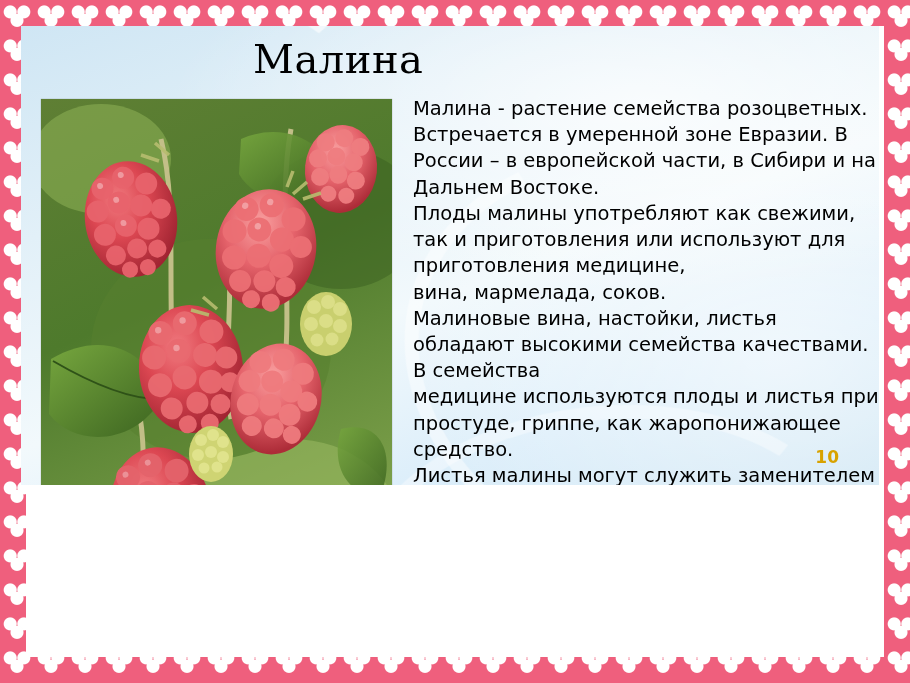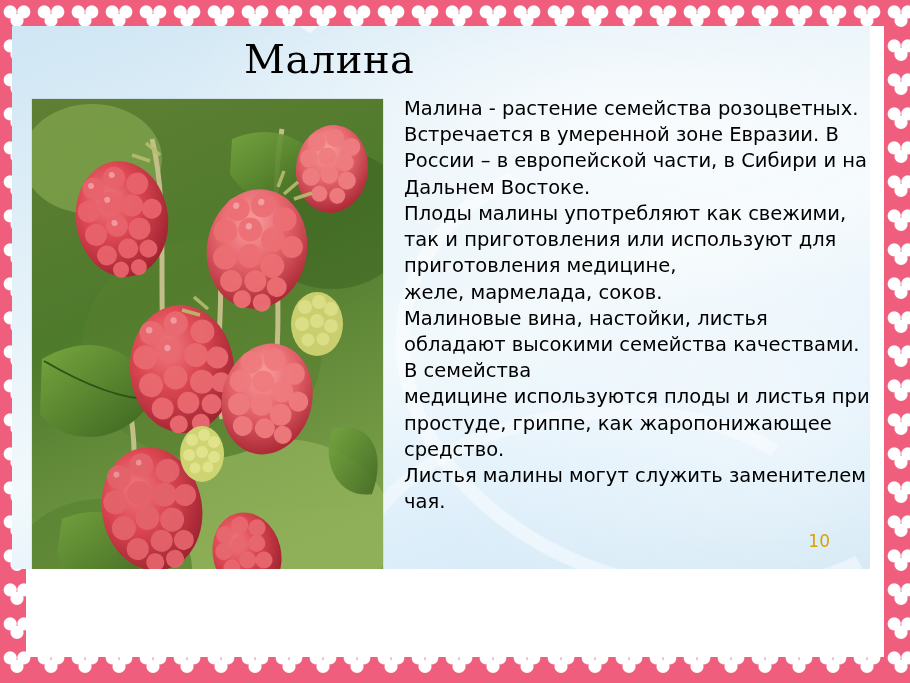--- a/index.html
+++ b/index.html
@@ -41,24 +41,24 @@
     left: 26px;
     top: 26px;
     right: 26px;
     bottom: 26px;
     background: #ffffff;
   }
 
   
   .content {
     position: absolute;
-    left: 12px;
+    left: 21px;
     top: 26px;
     width: 858px;
-    height: 543px;
+    height: 459px;
     background:
       radial-gradient(ellipse 760px 300px at 72% 18%, rgba(255,255,255,0.75) 0%, rgba(255,255,255,0) 62%),
       radial-gradient(ellipse 620px 420px at 88% 72%, rgba(255,255,255,0.55) 0%, rgba(255,255,255,0) 60%),
       linear-gradient(160deg, #cfe6f4 0%, #e2f0f8 28%, #f2f9fc 55%, #dceefa 78%, #cde5f3 100%);
     overflow: hidden;
   }
   
   .swirl {
     position: absolute;
     border-radius: 50%;
@@ -107,20 +107,21 @@
   .body-text p { margin: 0; }
 
   
   .slide-number {
     position: absolute;
     right: 40px;
     bottom: 18px;
     font-size: 17px;
     color: #d8a200;
     font-family: "DejaVu Sans", sans-serif;
+    font-weight: bold;
   }
 </style>
 </head>
 <body>
 
 <div class="slide">
 
   <div class="border-pattern"></div>
   <div class="border-inner-mask"></div>
 
@@ -373,21 +374,21 @@
             <path d="M176 210 l-14 -12 M168 216 l-18 -5"></path>
           </g>
         </g>
       </svg>
     </div>
 
     <div class="body-text">
       <p>Малина -  растение семейства розоцветных. Встречается в умеренной зоне Евразии. В России – в европейской части, в Сибири и на Дальнем Востоке.</p>
       <p>Плоды малины употребляют как свежими, так и приготовления или используют для</p>
       <p>приготовления медицине,</p>
-      <p>желе, мармелада, соков.</p>
+      <p>вина, мармелада, соков.</p>
       <p>Малиновые вина, настойки, листья</p>
       <p> обладают высокими семейства качествами.</p>
       <p>В семейства</p>
       <p>медицине используются плоды и листья при простуде, гриппе, как жаропонижающее средство.</p>
       <p>Листья малины могут служить заменителем чая.</p>
     </div>
 
     <div class="slide-number">10</div>
   </div>
 </div>

